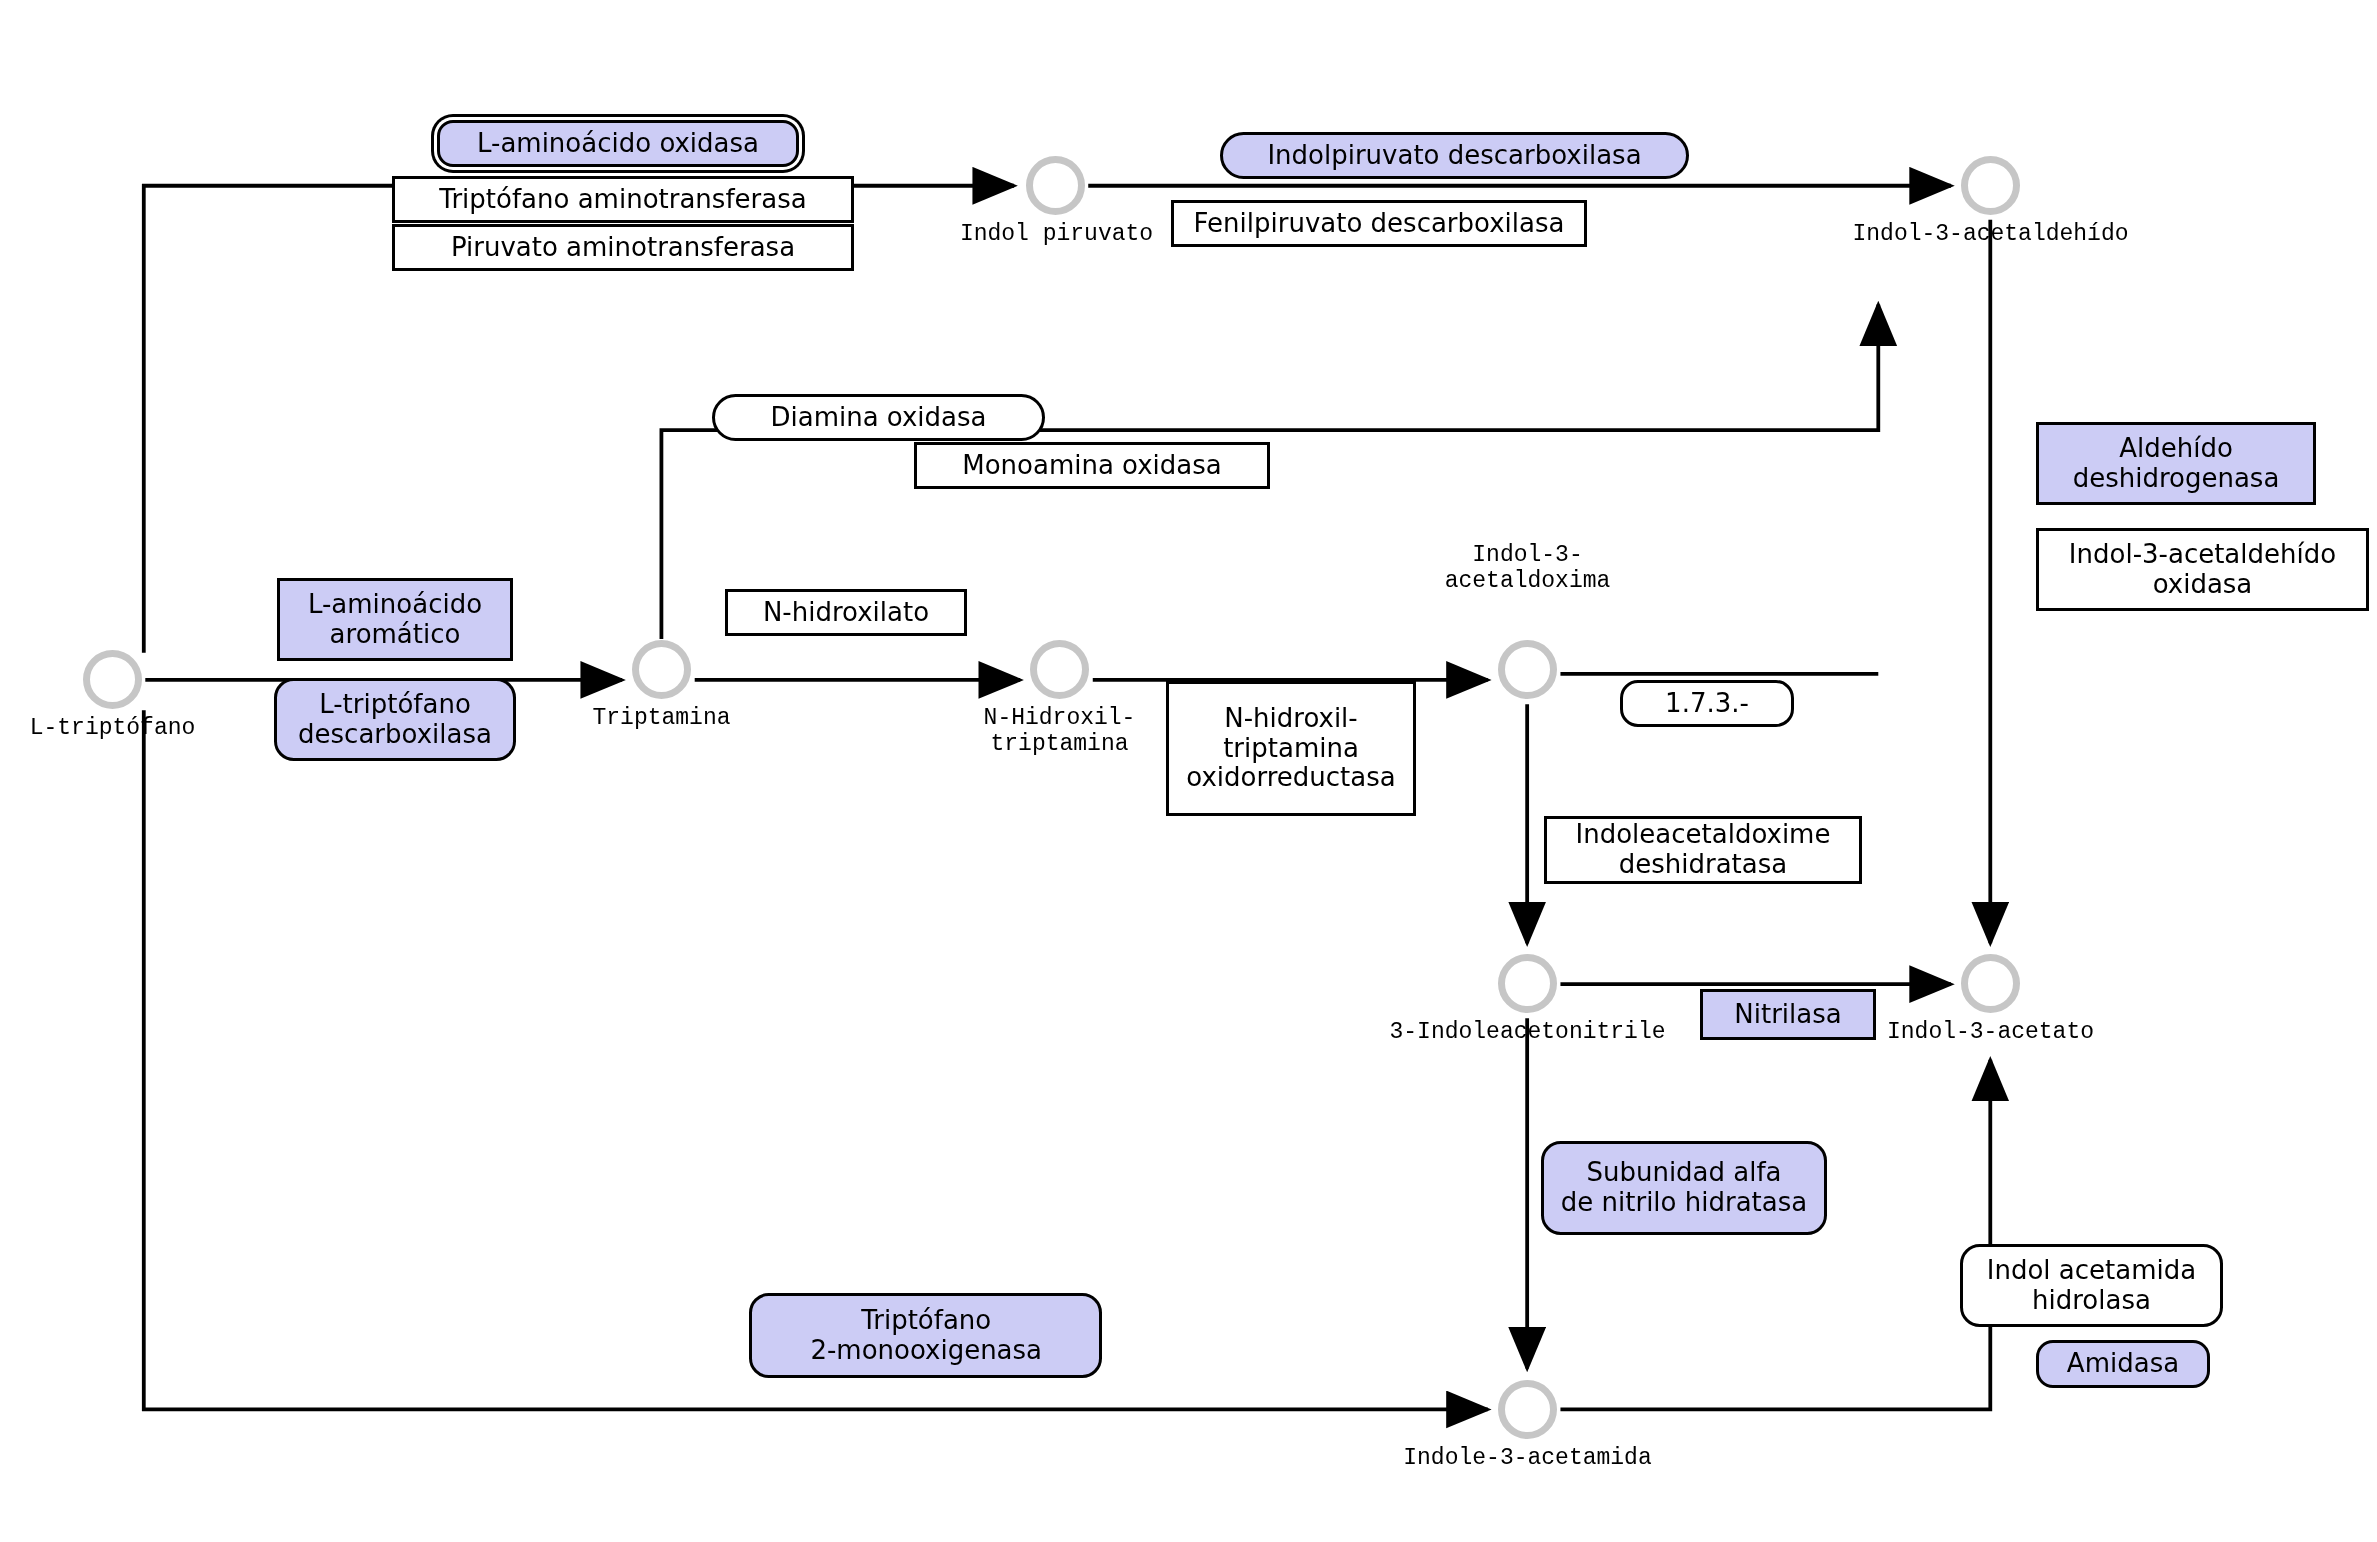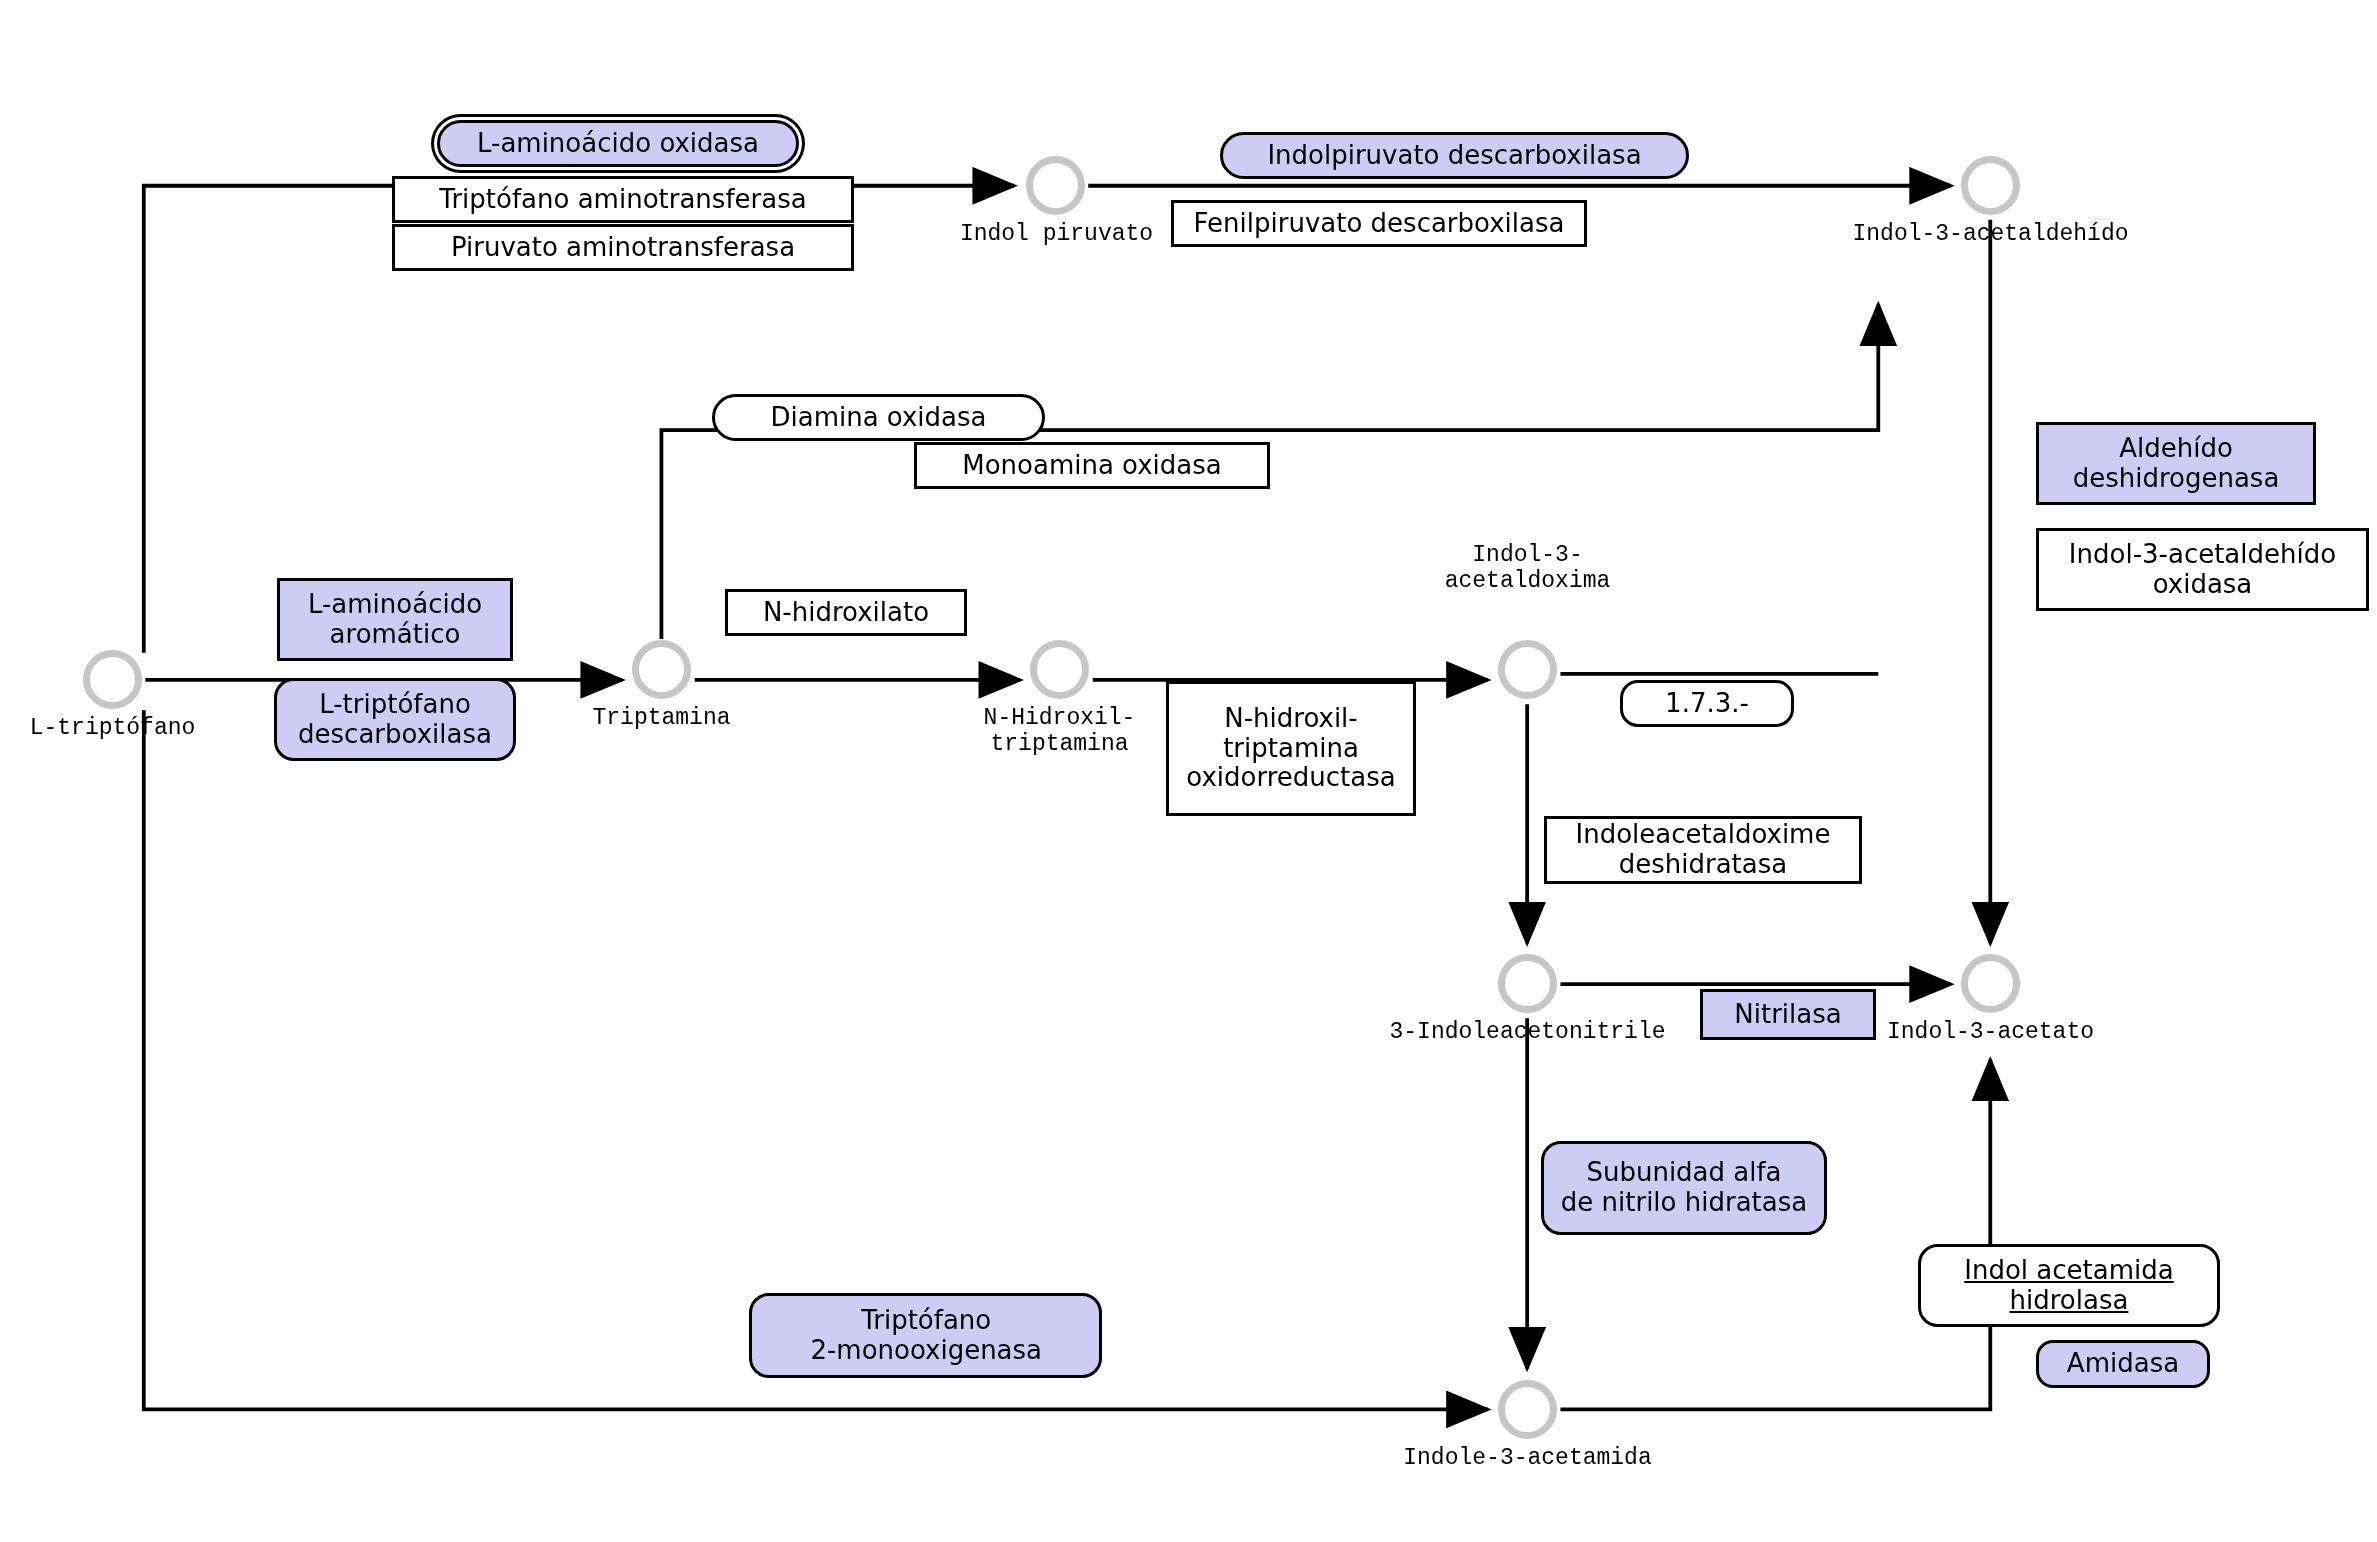--- a/index.html
+++ b/index.html
@@ -70,20 +70,21 @@
     background: #ccccf5;
   }
   .enz.rounded {
     border-radius: 756px;
   }
   .enz.rounded-soft {
     border-radius: 19.7px;
   }
   .enz.double {
     box-shadow: 0 0 0 3px #ffffff, 0 0 0 6px #000000;
+    border-radius: 16px;
   }
 </style>
 </head>
 <body>
 
 <div id="pathway-root">
 
   <svg class="edges" viewBox="0 0 3141 2038">
     <defs>
       <marker id="arrow" markerWidth="14" markerHeight="14" refX="11" refY="5" orient="auto" markerUnits="strokeWidth">
@@ -182,21 +183,21 @@
 
   <div class="enz filled" style="left:2036px; top:422px; width:280px; height:83px;">Aldehído
 deshidrogenasa</div>
 
   <div class="enz" style="left:2036px; top:528px; width:333px; height:83px;">Indol-3-acetaldehído
 oxidasa</div>
 
   <div class="enz filled rounded-soft" style="left:1541px; top:1141px; width:286px; height:94px;">Subunidad alfa
 de nitrilo hidratasa</div>
 
-  <div class="enz rounded-soft" style="left:1918px; top:1244px; width:302px; height:83px;text-decoration:underline;">Indol acetamida
+  <div class="enz rounded-soft" style="left:1960px; top:1244px; width:263px; height:83px;">Indol acetamida
 hidrolasa</div>
 
   <div class="enz filled rounded-soft" style="left:2036px; top:1340px; width:174px; height:48px;border-radius:17px;">Amidasa</div>
 
   <div class="enz filled rounded-soft" style="left:749px; top:1293px; width:353px; height:85px;padding-left:12px;">Triptófano
 2-monooxigenasa</div>
 
 </div>
 
 

